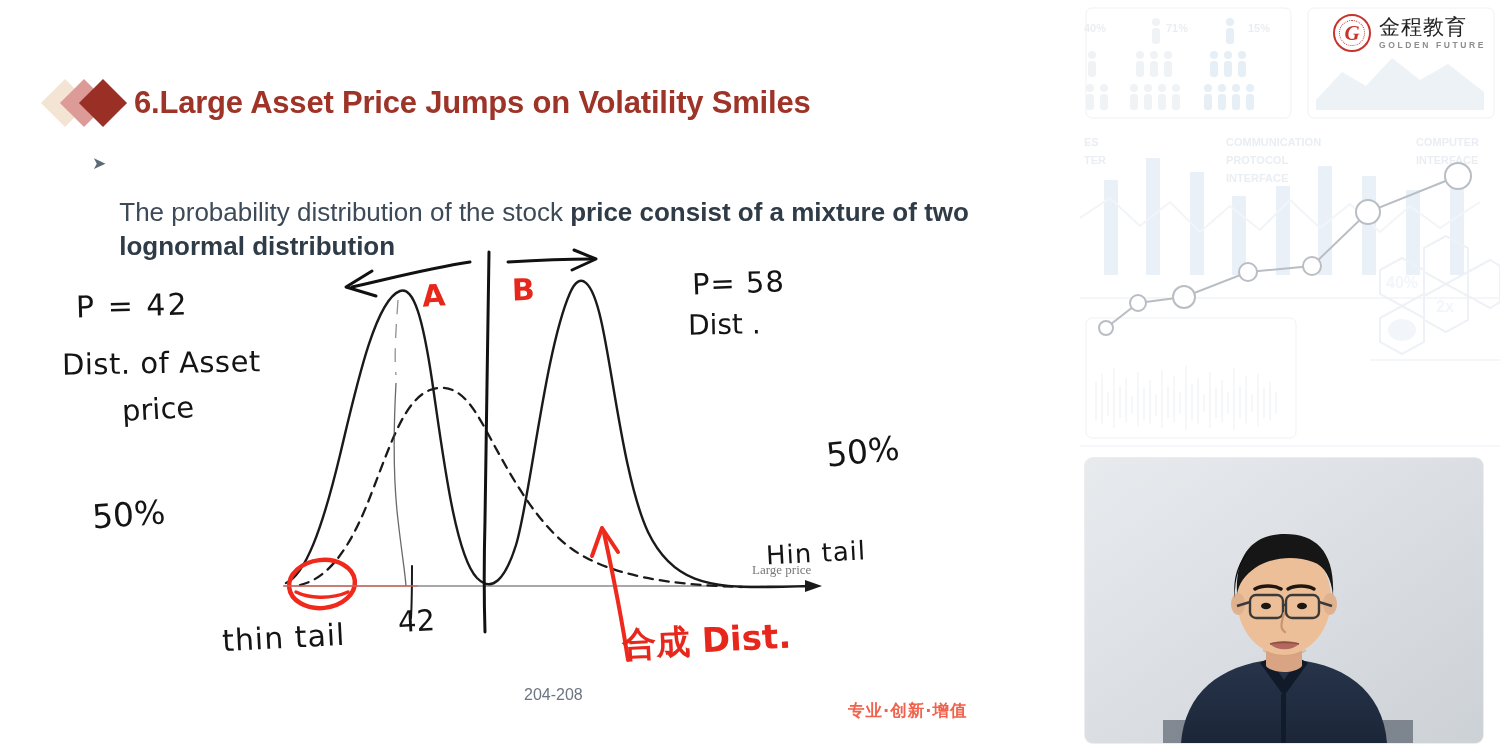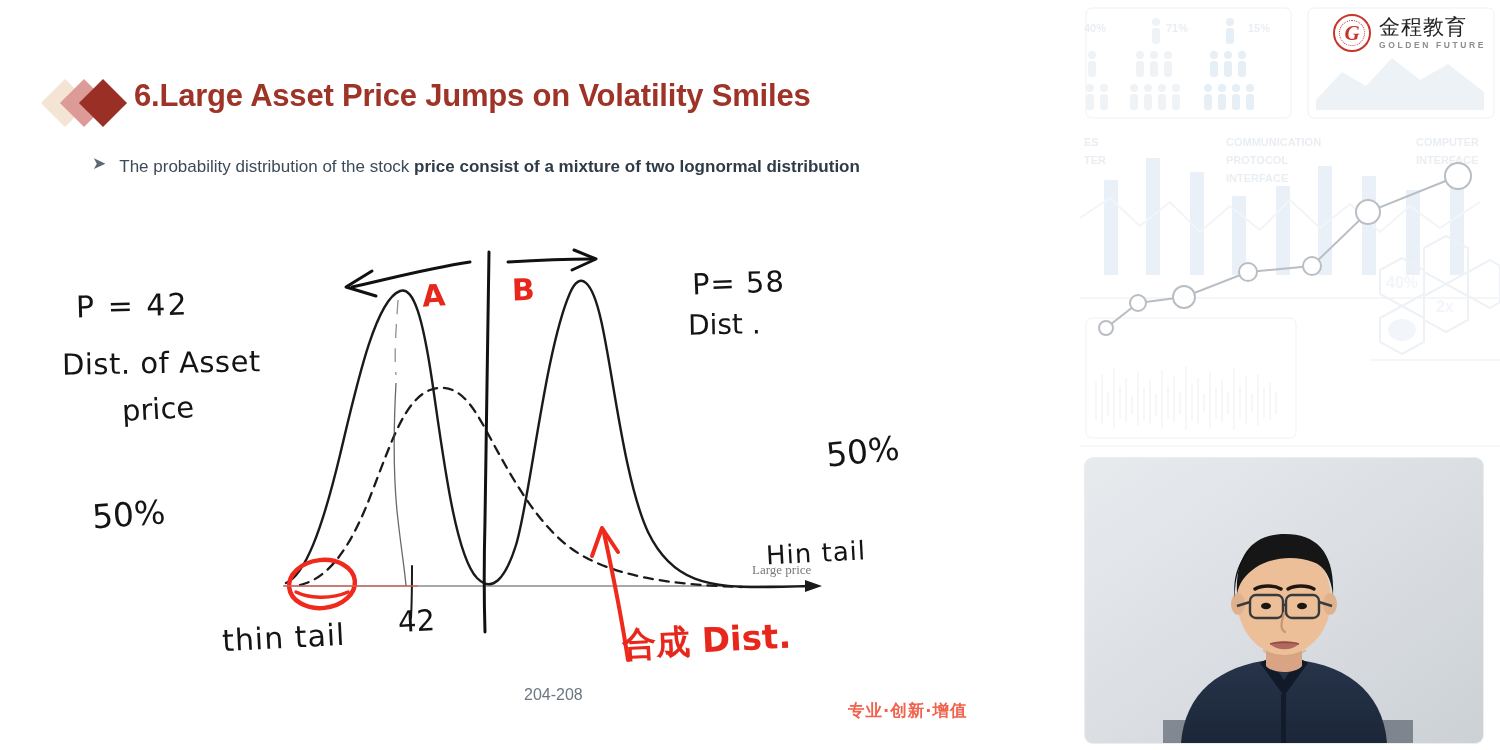--- a/index.html
+++ b/index.html
@@ -6,34 +6,34 @@
   html,body { width:1500px; height:750px; overflow:hidden; background:#ffffff;
               font-family:"Liberation Sans", sans-serif; }
 
   #stage { position:relative; width:1500px; height:750px; background:#fff; }
 
   
   #slide { position:absolute; left:0; top:0; width:1080px; height:750px;
            background:#ffffff; overflow:hidden; }
 
   
-  #title-row { position:absolute; left:48px; top:78px; display:flex; align-items:flex-start; }
+  #title-row { position:absolute; left:48px; top:78px; display:flex; align-items:center; }
   .diamonds { position:relative; width:78px; height:50px; margin-right:8px; }
   .dia { position:absolute; width:34px; height:34px; transform:rotate(45deg); top:8px; }
   .dia.d1 { left:0px;  background:#f3e4d4; }
   .dia.d2 { left:19px; background:#dd9b97; }
   .dia.d3 { left:38px; background:#9a2f26; }
   #title-text { font-size:31px; font-weight:bold; color:#9e3328;
                 letter-spacing:-0.2px; white-space:nowrap; }
 
   
   .b1-wrap { position:absolute; left:92px; top:150px; width:920px;
              display:flex; align-items:flex-start; }
   .b1-arrow { color:#5c6a77; font-size:17px; line-height:28px; margin-right:13px; }
-  .b1-text { font-size:17px; line-height:34px; color:#3d4a57; width:880px; }
+  .b1-text { font-size:26px; line-height:34px; color:#3d4a57; width:880px;margin-top:45px; }
   .b1-text b { font-weight:bold; color:#2f3b47; }
 
   .b2-wrap { position:absolute; left:130px; top:224px; width:880px;
              display:flex; align-items:flex-start; }
   .b2-dot { width:9px; height:9px; border-radius:50%; background:#3d4a57;
             margin-right:13px; margin-top:11px; flex:none; }
   .b2-text { font-size:19.5px; line-height:33px; color:#3d4a57; width:840px; }
 
   
   .hw { position:absolute; font-family:"DejaVu Sans", sans-serif;

